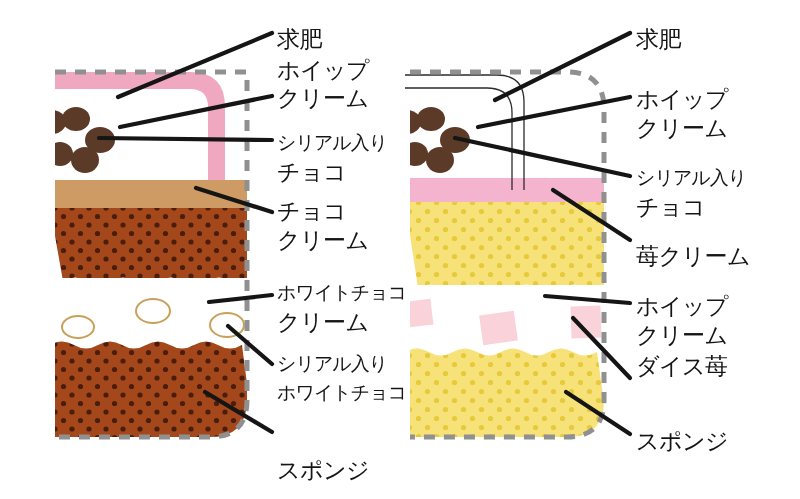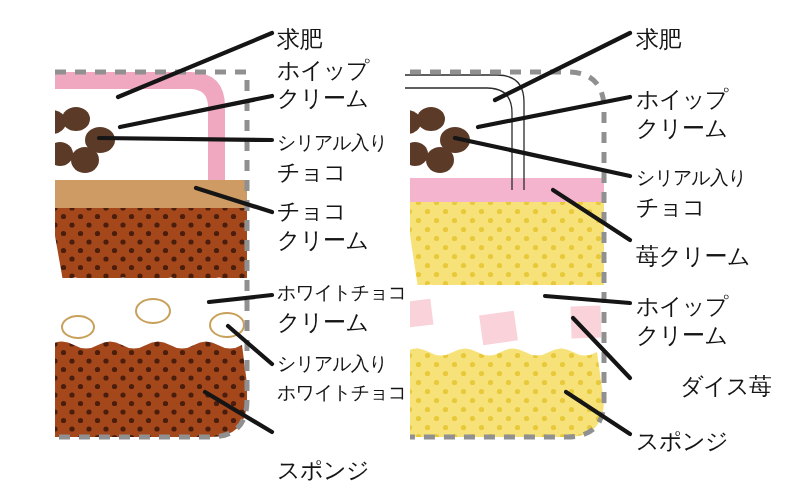--- a/index.html
+++ b/index.html
@@ -158,16 +158,16 @@
 <div class="lbl" style="left:277px;top:457px;">スポンジ</div>
 
 <div class="lbl" style="left:636px;top:26px;">求肥</div>
 <div class="lbl" style="left:636px;top:86px;">ホイップ</div>
 <div class="lbl" style="left:636px;top:115px;">クリーム</div>
 <div class="lbl small" style="left:636px;top:165px;">シリアル入り</div>
 <div class="lbl" style="left:636px;top:194px;">チョコ</div>
 <div class="lbl" style="left:636px;top:243px;">苺クリーム</div>
 <div class="lbl" style="left:636px;top:293px;">ホイップ</div>
 <div class="lbl" style="left:636px;top:322px;">クリーム</div>
-<div class="lbl" style="left:636px;top:373px;margin-left:44px;">ダイス苺</div>
+<div class="lbl" style="left:636px;top:353px;">ダイス苺</div>
 <div class="lbl" style="left:636px;top:428px;">スポンジ</div>
 
 </div>
 
 </body></html>

